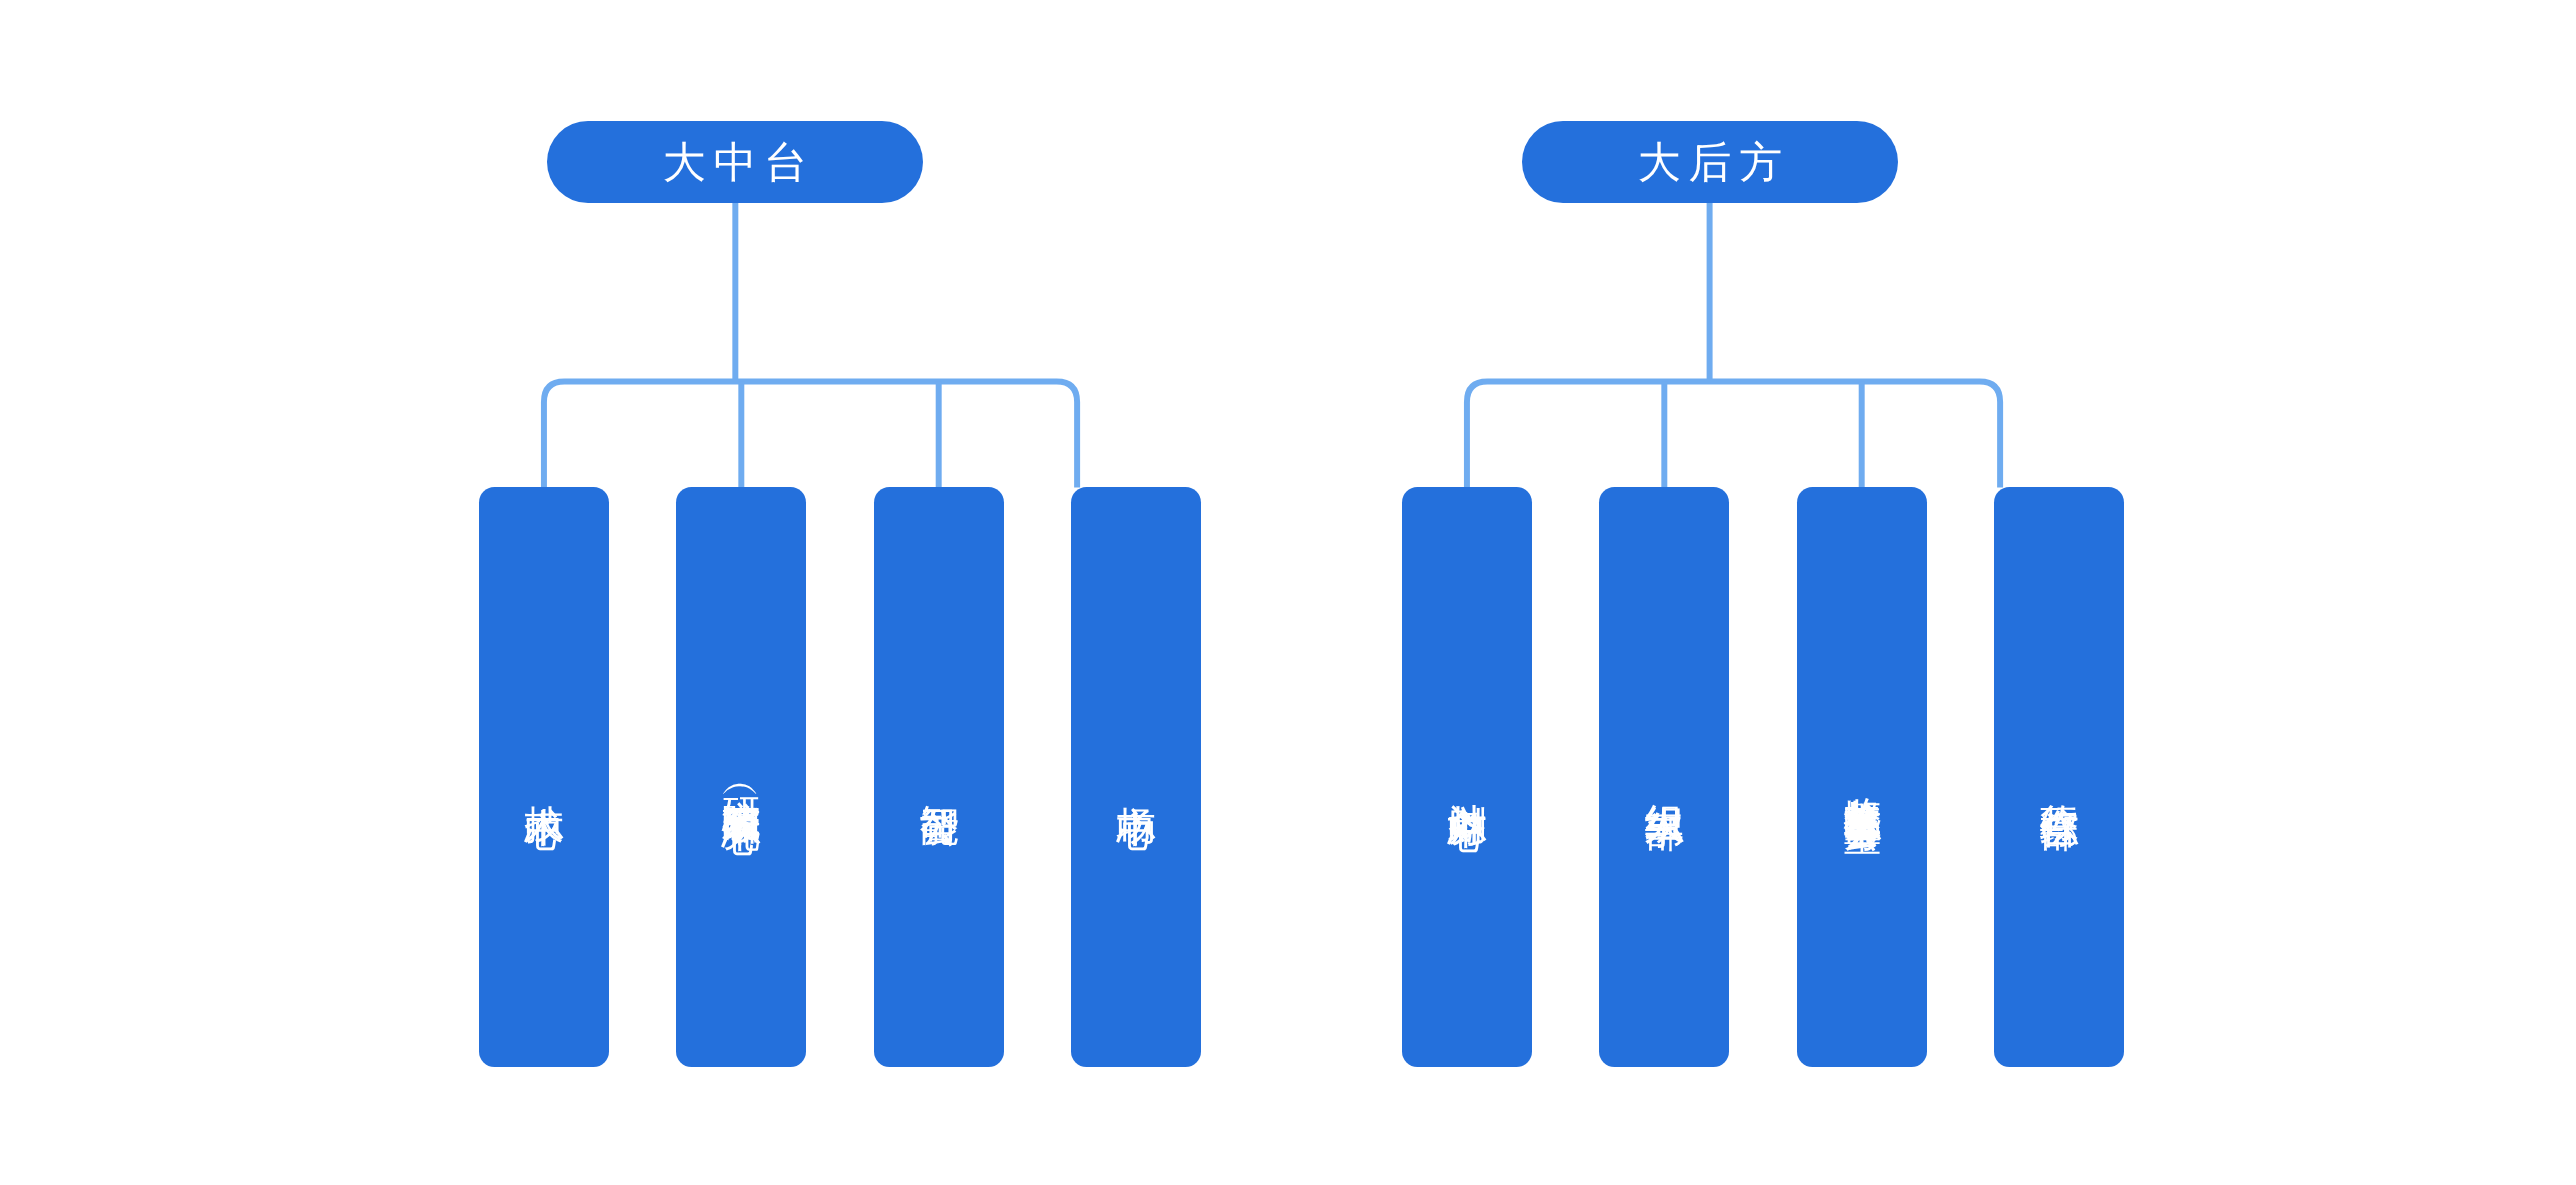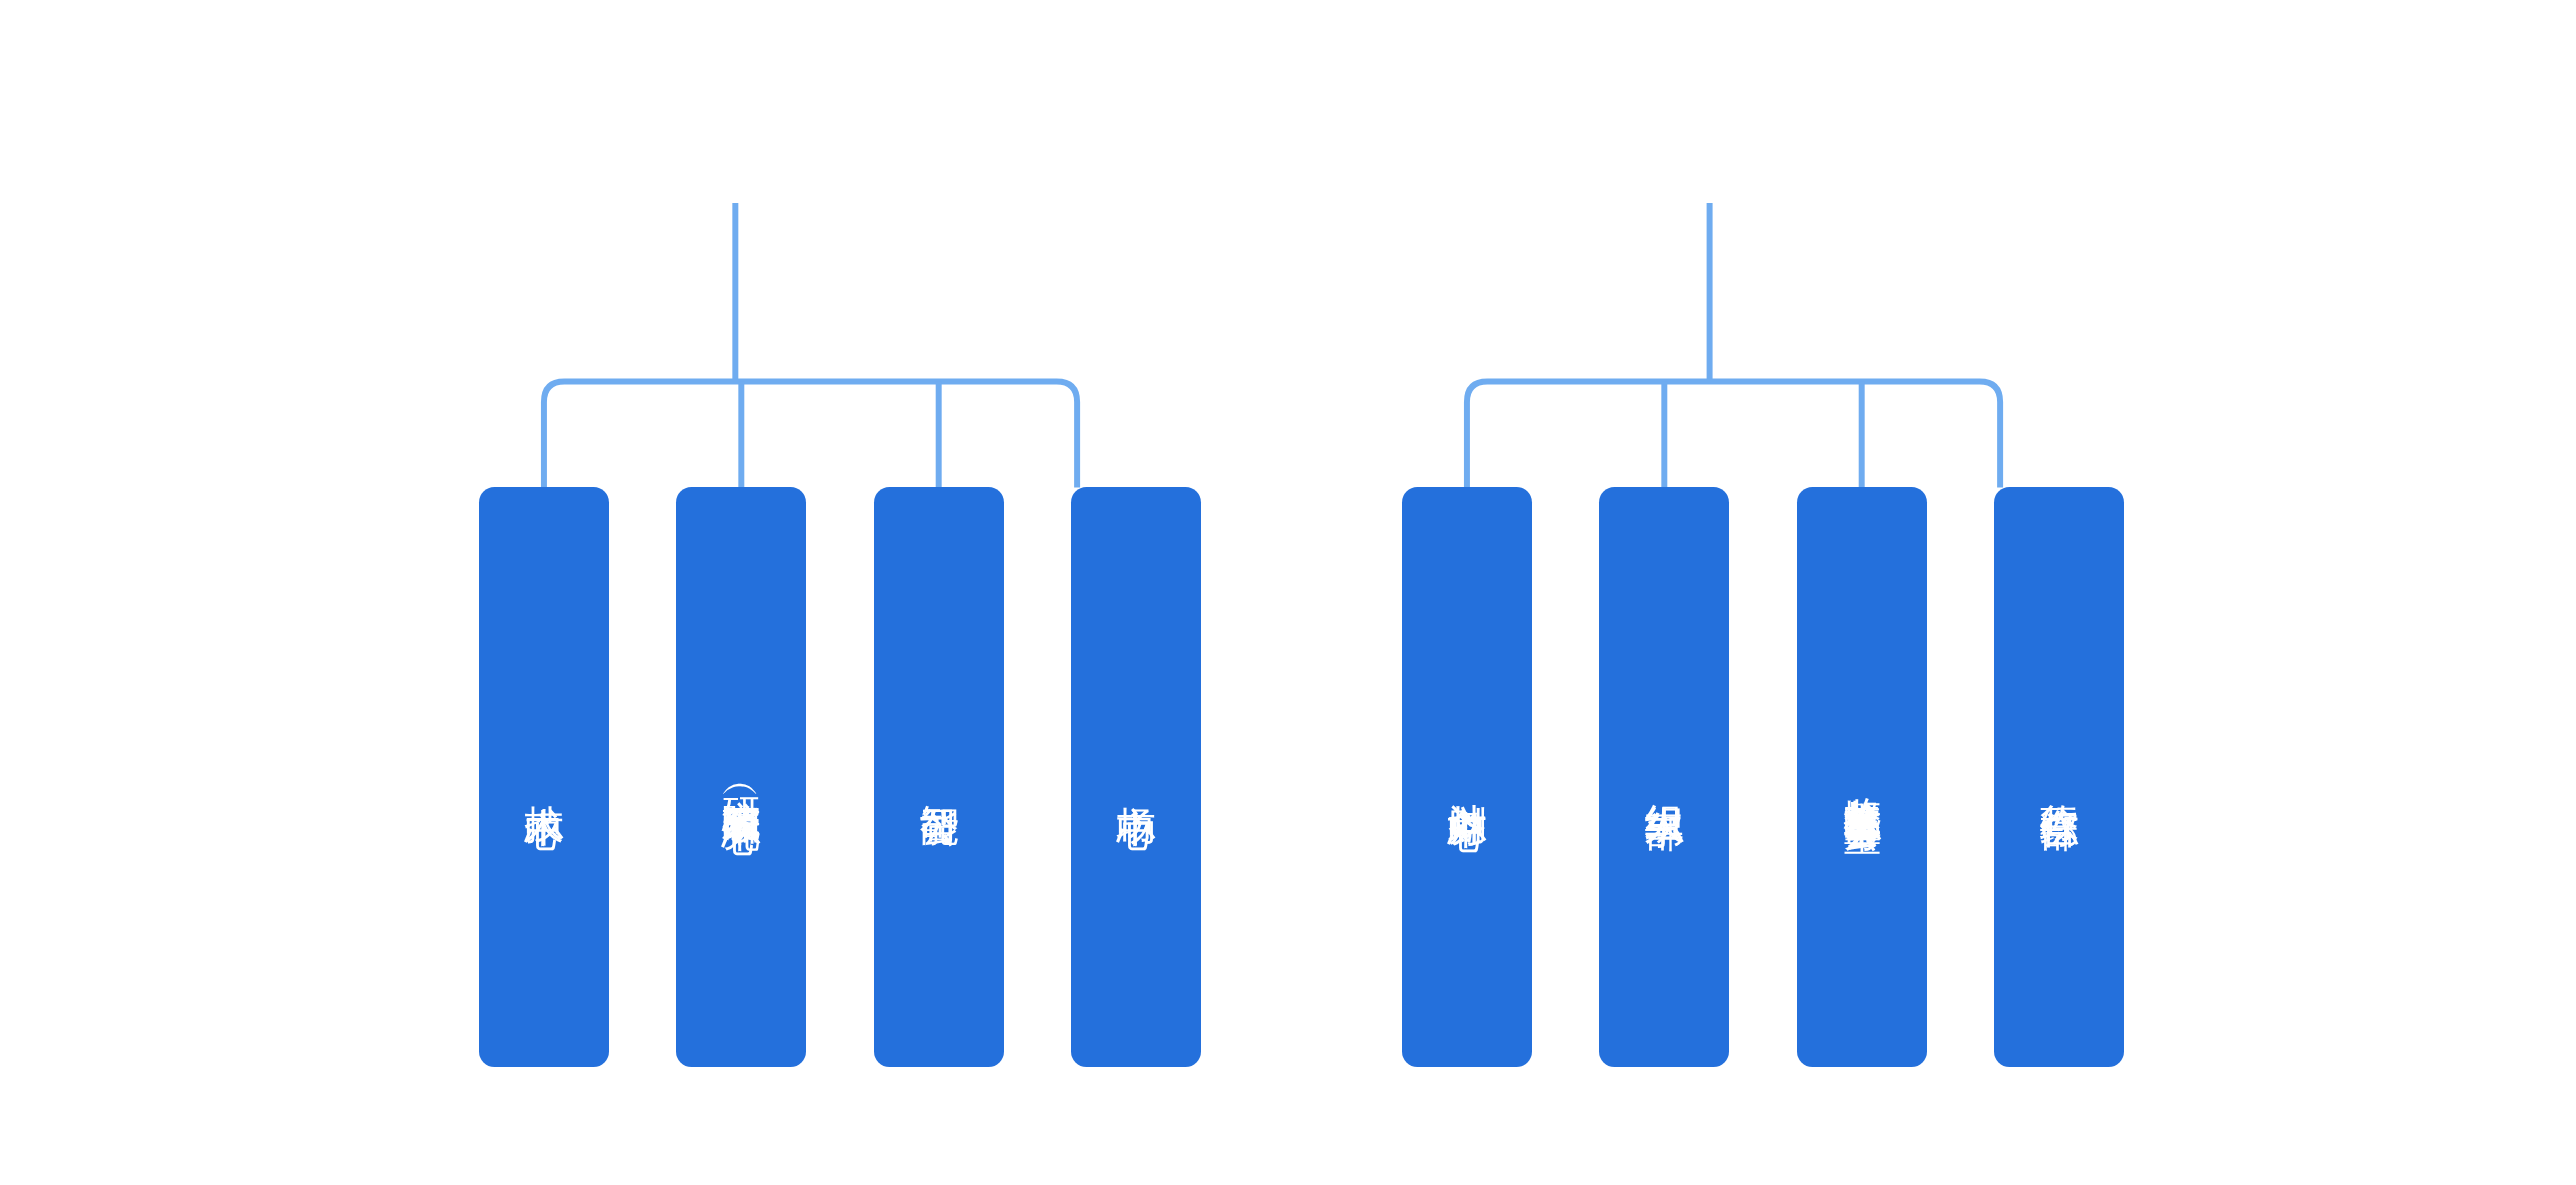--- a/index.html
+++ b/index.html
@@ -113,20 +113,23 @@
     line-height: 1.08;
   }
 </style>
 </head>
 <body>
 
 <div id="stage">
 
   <div class="org-group group-0">
 
+    <div class="root-node">
+      <span class="root-label">大中台</span>
+    </div>
 
     <svg class="connector-layer" width="769" height="1186" viewBox="0 0 900 1387" fill="none" xmlns="http://www.w3.org/2000/svg">
 
       <path d="M300 237 L300 446" stroke="#6FACF0" stroke-width="7" stroke-linecap="butt"></path>
 
       <path d="M76 570 L76 470 Q76 446 100 446 L676 446 Q700 446 700 470 L700 570" stroke="#6FACF0" stroke-width="7" fill="none" stroke-linecap="butt"></path>
 
       <path d="M307 446 L307 570" stroke="#6FACF0" stroke-width="7"></path>
       <path d="M538 446 L538 570" stroke="#6FACF0" stroke-width="7"></path>
     </svg>
@@ -142,20 +145,23 @@
         <span class="child-label">智能公司</span>
       </div>
       <div class="child-node c3">
         <span class="child-label">市场中心</span>
       </div>
     </div>
   </div>
 
   <div class="org-group group-1">
 
+    <div class="root-node">
+      <span class="root-label">大后方</span>
+    </div>
 
     <svg class="connector-layer" width="769" height="1186" viewBox="0 0 900 1387" fill="none" xmlns="http://www.w3.org/2000/svg">
       <path d="M360 237 L360 446" stroke="#6FACF0" stroke-width="7" stroke-linecap="butt"></path>
       <path d="M76 570 L76 470 Q76 446 100 446 L676 446 Q700 446 700 470 L700 570" stroke="#6FACF0" stroke-width="7" fill="none" stroke-linecap="butt"></path>
       <path d="M307 446 L307 570" stroke="#6FACF0" stroke-width="7"></path>
       <path d="M538 446 L538 570" stroke="#6FACF0" stroke-width="7"></path>
     </svg>
 
     <div class="children-row">
       <div class="child-node c0">

